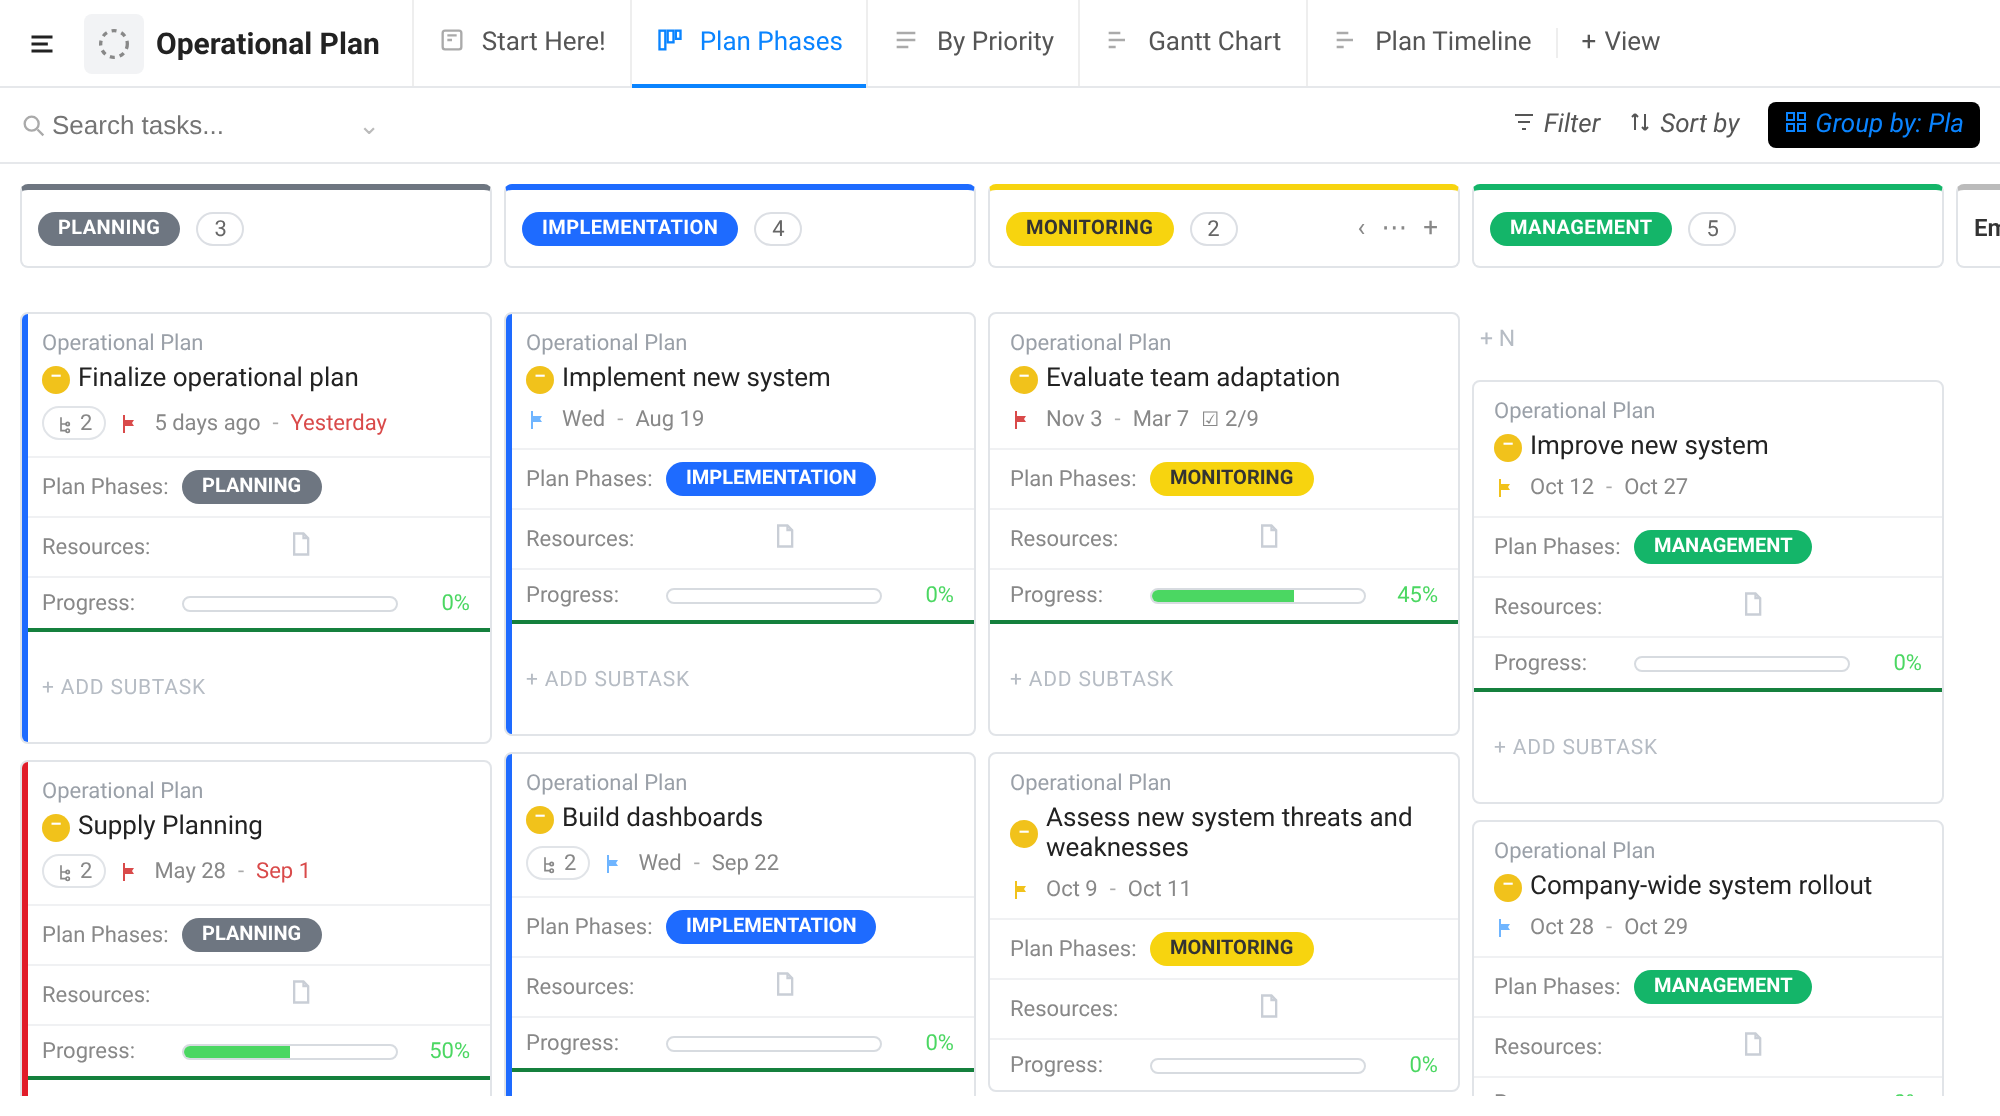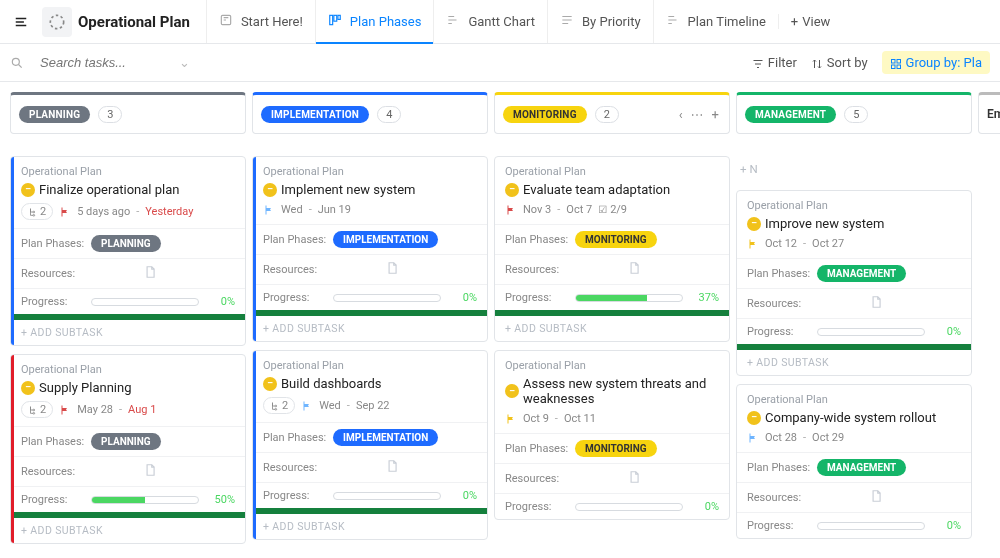--- a/index.html
+++ b/index.html
@@ -87,34 +87,34 @@
   .search-wrap {
     display: flex; align-items: center;
     color: #aaa;
     flex: 0 0 180px;
   }
   .search-wrap input {
     border: none;
     outline: none;
     font-size: 13px;
     color: #666;
-    margin-left: 16px;
+    margin-left: 2px;
     width: 120px;
-    font-style: italic;
   }
   .search-chevron { margin-left: auto; color: #bbb; cursor: pointer; }
   .spacer { flex: 1; }
   .fbtn {
-    display: flex; align-items: flex-end;
+    display: flex; align-items: flex-start;
     margin-left: 14px;
     color: #555;
     cursor: pointer;
+    font-style: italic;
   }
   .fbtn.group {
-    background: #fef9c3;
+    background: #000000;
     color: #0a84ff;
     padding: 4px 8px;
     border-radius: 4px;
   }
   .fbtn svg, .fbtn .gicon { margin-right: 4px; }
 
   
   .board {
     display: flex;
     align-items: flex-start;
@@ -271,22 +271,22 @@
     overflow: hidden;
     margin-right: 6px;
     position: relative;
   }
   .progress-fill {
     position: absolute; left: 0; top: 0; bottom: 0;
     background: #4bd762;
   }
   .pct { width: 30px; text-align: right; color: #4bd762; font-size: 11px; }
   .add-sub {
-    border-top: 6px solid #15803d;
-    padding: 6px 10px;
+    border-top: 2px solid #15803d;
+    padding: 21px 10px;
     font-size: 10.5px;
     color: #b6bcc4;
     letter-spacing: .4px;
     cursor: pointer;
   }
 
   .new-task {
     color: #b6bcc4;
     font-size: 11.5px;
     padding: 6px 4px;
@@ -324,29 +324,29 @@
       <div class="tab active">
         <span class="icon"><svg class="svg14" viewBox="0 0 24 24" fill="none" stroke="currentColor" stroke-width="2">
             <rect x="3" y="4" width="5" height="16"></rect>
             <rect x="10" y="4" width="5" height="10"></rect>
             <rect x="17" y="4" width="4" height="7"></rect>
           </svg></span>
         <span>Plan Phases</span>
       </div>
       <div class="tab">
         <span class="icon"><svg class="svg14" viewBox="0 0 24 24" fill="none" stroke="currentColor" stroke-width="2">
+            <path d="M4 6h16M4 12h16M4 18h10"></path>
+          </svg></span>
+        <span>By Priority</span>
+      </div>
+      <div class="tab">
+        <span class="icon"><svg class="svg14" viewBox="0 0 24 24" fill="none" stroke="currentColor" stroke-width="2">
             <path d="M4 6h10M4 12h14M4 18h6"></path>
           </svg></span>
         <span>Gantt Chart</span>
-      </div>
-      <div class="tab">
-        <span class="icon"><svg class="svg14" viewBox="0 0 24 24" fill="none" stroke="currentColor" stroke-width="2">
-            <path d="M4 6h16M4 12h16M4 18h10"></path>
-          </svg></span>
-        <span>By Priority</span>
       </div>
       <div class="tab">
         <span class="icon"><svg class="svg14" viewBox="0 0 24 24" fill="none" stroke="currentColor" stroke-width="2">
             <path d="M4 6h10M4 12h14M4 18h6"></path>
           </svg></span>
         <span>Plan Timeline</span>
       </div>
     </div>
   <div class="plus-view">
     <span style="margin-right:4px;">+</span>
@@ -460,21 +460,21 @@
                 </svg>
                 <span>2</span>
               </span>
               <span>
                 <svg class="flag-icon" viewBox="0 0 24 24" fill="#d94a4a">
                   <path d="M5 3v18h2v-7h9l-2-3 2-3H7V3z"></path>
                 </svg>
               </span>
               <span>May 28</span>
               <span class="sep">-</span>
-              <span class="yest">Aug 1</span>
+              <span class="yest">Sep 1</span>
             </div>
           </div>
           <div class="field-row">
             <span class="field-label">Plan Phases:</span>
             <span class="phase-tag" style="background:#6e7681;color:#fff">PLANNING</span>
           </div>
           <div class="field-row">
             <span class="field-label">Resources:</span>
             <span class="doc-icon" style="margin-left:52px"><svg class="svg14" viewBox="0 0 24 24" fill="none" stroke="currentColor" stroke-width="2">
                 <path d="M7 3h8l4 4v14H7z"></path>
@@ -509,21 +509,21 @@
               <span>Implement new system</span>
             </div>
             <div class="meta-row">
               <span>
                 <svg class="flag-icon" viewBox="0 0 24 24" fill="#6fb5ff">
                   <path d="M5 3v18h2v-7h9l-2-3 2-3H7V3z"></path>
                 </svg>
               </span>
               <span>Wed</span>
               <span class="sep">-</span>
-              <span class="">Jun 19</span>
+              <span class="">Aug 19</span>
             </div>
           </div>
           <div class="field-row">
             <span class="field-label">Plan Phases:</span>
             <span class="phase-tag" style="background:#1e6bff;color:#fff">IMPLEMENTATION</span>
           </div>
           <div class="field-row">
             <span class="field-label">Resources:</span>
             <span class="doc-icon" style="margin-left:52px"><svg class="svg14" viewBox="0 0 24 24" fill="none" stroke="currentColor" stroke-width="2">
                 <path d="M7 3h8l4 4v14H7z"></path>
@@ -612,42 +612,42 @@
               <span>Evaluate team adaptation</span>
             </div>
             <div class="meta-row">
               <span>
                 <svg class="flag-icon" viewBox="0 0 24 24" fill="#d94a4a">
                   <path d="M5 3v18h2v-7h9l-2-3 2-3H7V3z"></path>
                 </svg>
               </span>
               <span>Nov 3</span>
               <span class="sep">-</span>
-              <span class="">Oct 7</span>
+              <span class="">Mar 7</span>
               <span class="checklist">2/9</span>
             </div>
           </div>
           <div class="field-row">
             <span class="field-label">Plan Phases:</span>
             <span class="phase-tag" style="background:#f7d40f;color:#333">MONITORING</span>
           </div>
           <div class="field-row">
             <span class="field-label">Resources:</span>
             <span class="doc-icon" style="margin-left:52px"><svg class="svg14" viewBox="0 0 24 24" fill="none" stroke="currentColor" stroke-width="2">
                 <path d="M7 3h8l4 4v14H7z"></path>
                 <path d="M15 3v4h4"></path>
               </svg></span>
           </div>
           <div class="field-row">
             <span class="field-label">Progress:</span>
             <div class="progress-wrap">
               <div class="progress-bar">
                 <div class="progress-fill" style="width:67%"></div>
               </div>
-              <span class="pct">37%</span>
+              <span class="pct">45%</span>
             </div>
           </div>
           <div class="add-sub">+ ADD SUBTASK</div>
         </div>
         <div class="card">
           <div class="stripe" style="background:transparent"></div>
           <div class="card-inner">
             <div class="crumb">Operational Plan</div>
             <div class="ctitle">
               <span class="status-dot" style="background:#f1c21b"></span>

